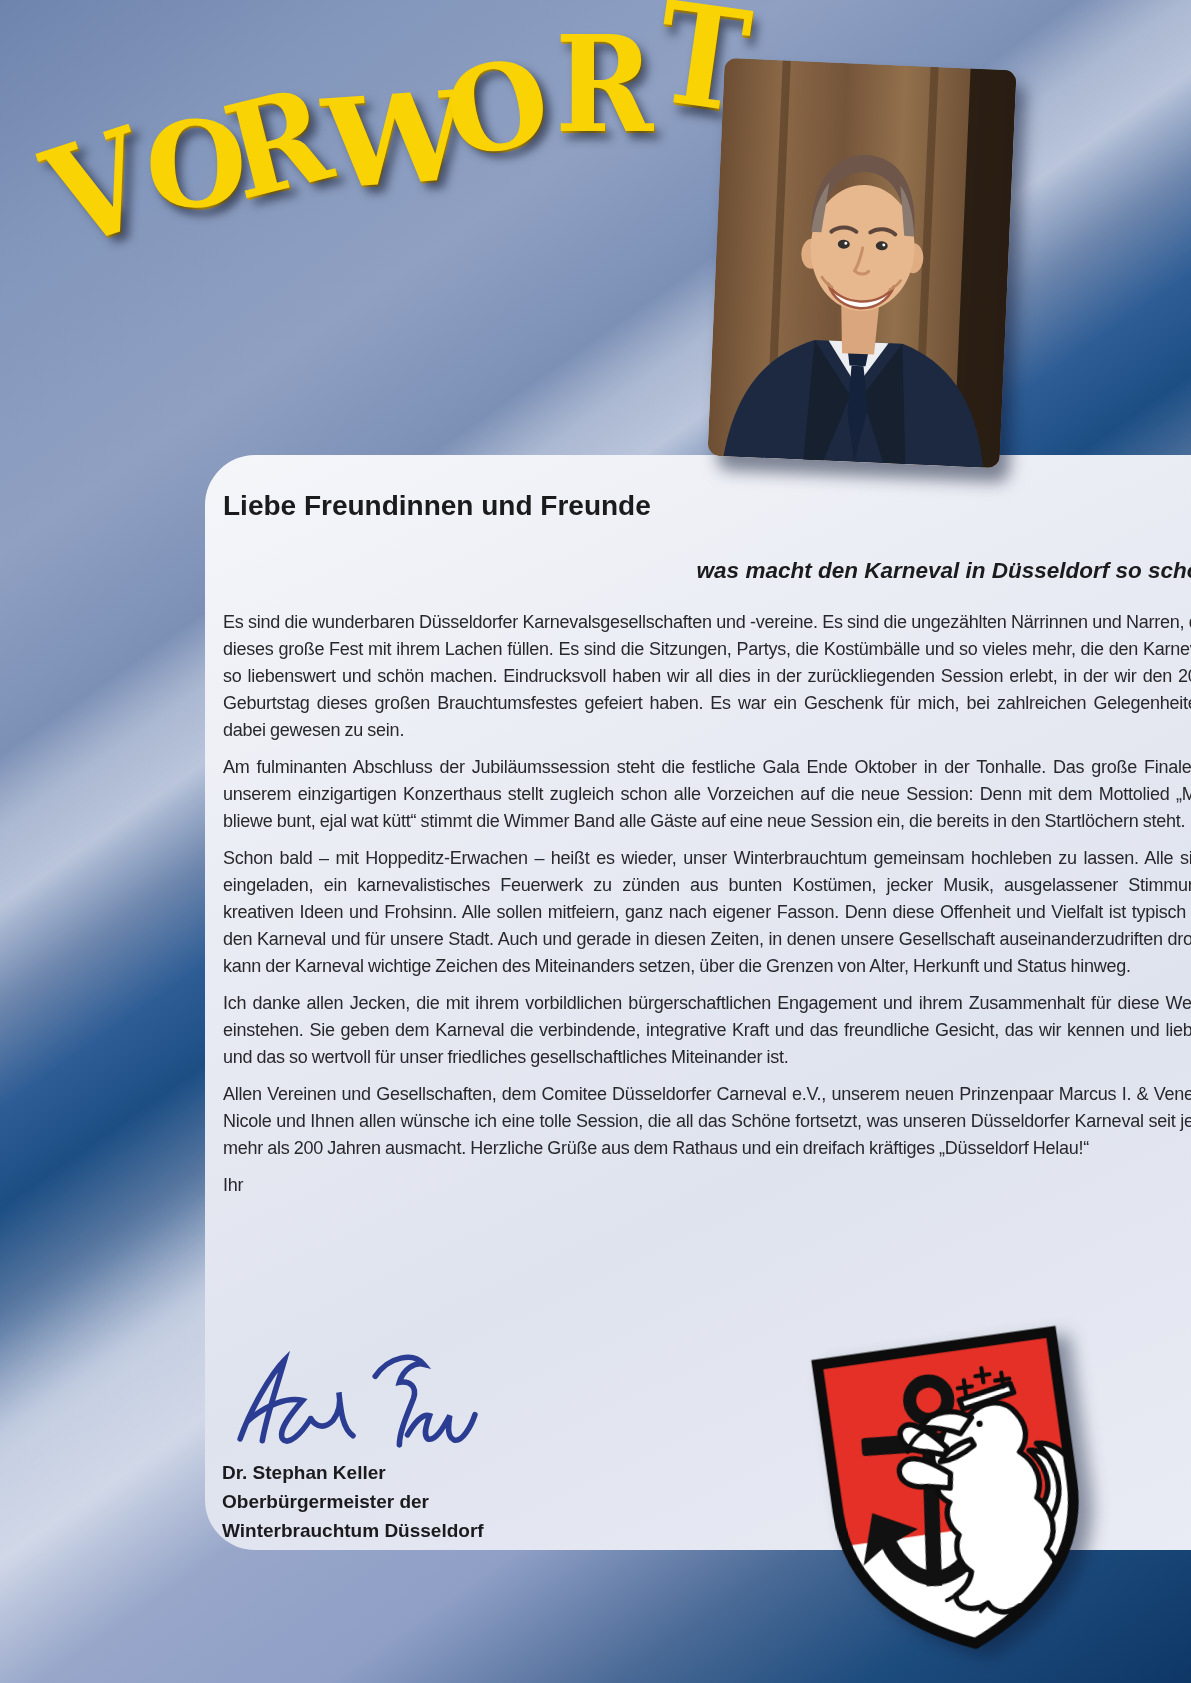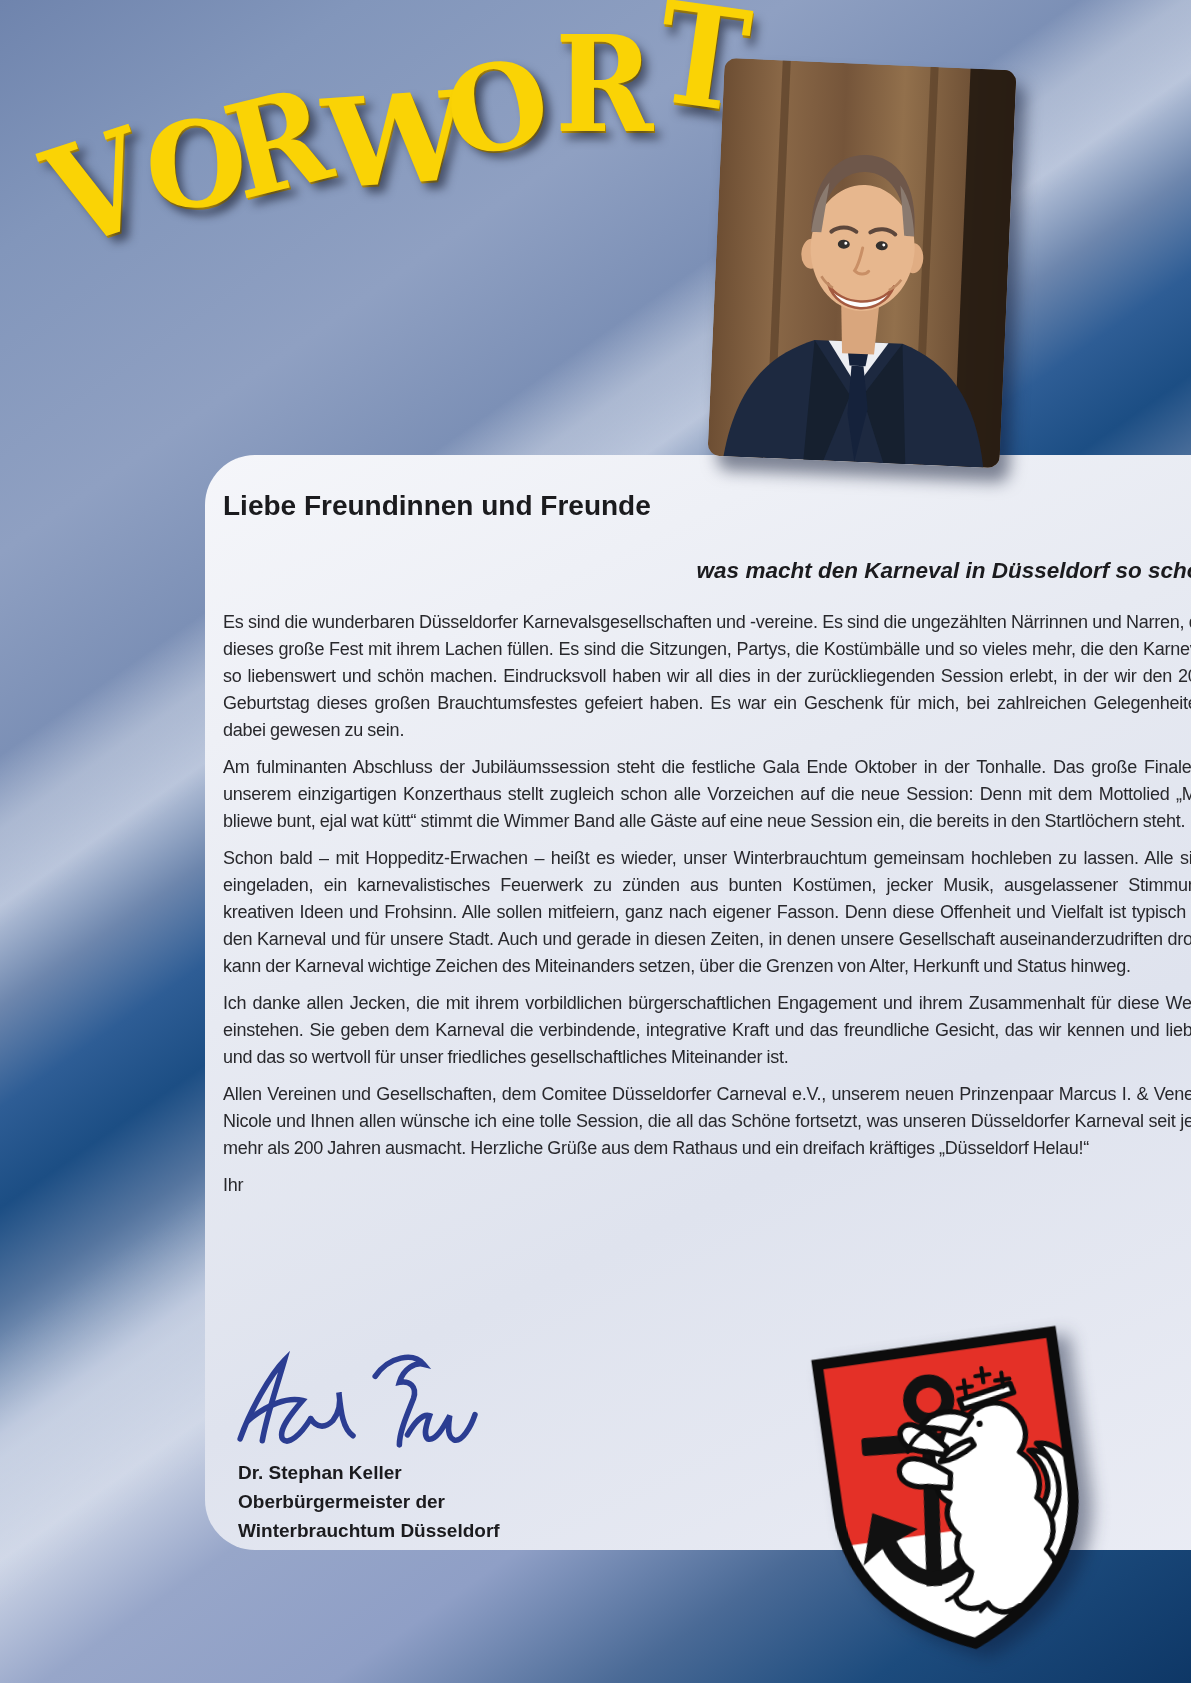--- a/index.html
+++ b/index.html
@@ -59,21 +59,21 @@
   }
   .para{
     font-size:18px;line-height:27px;color:#28282c;text-align:justify;
     letter-spacing:-.25px;word-spacing:-.5px;margin:0 16px 10px 0;hyphens:none;
   }
   .closing{ text-align:left; }
   
   .signature{position:absolute;left:226px;top:1342px;width:252px;height:116px;}
   .signer{
     position:absolute;left:222px;top:1458px;
-    font-size:19px;font-weight:700;line-height:29px;color:#1b1b1e;margin-left:16px;
+    font-size:19px;font-weight:700;line-height:29px;color:#1b1b1e;
   }
   .signer span{display:block;}
   
   .photo{
     position:absolute;left:716px;top:64px;width:292px;height:398px;
     transform:rotate(2.5deg);border-radius:12px;overflow:hidden;
     box-shadow:10px 14px 16px rgba(12,22,50,.5);
   }
   
   .crest{

